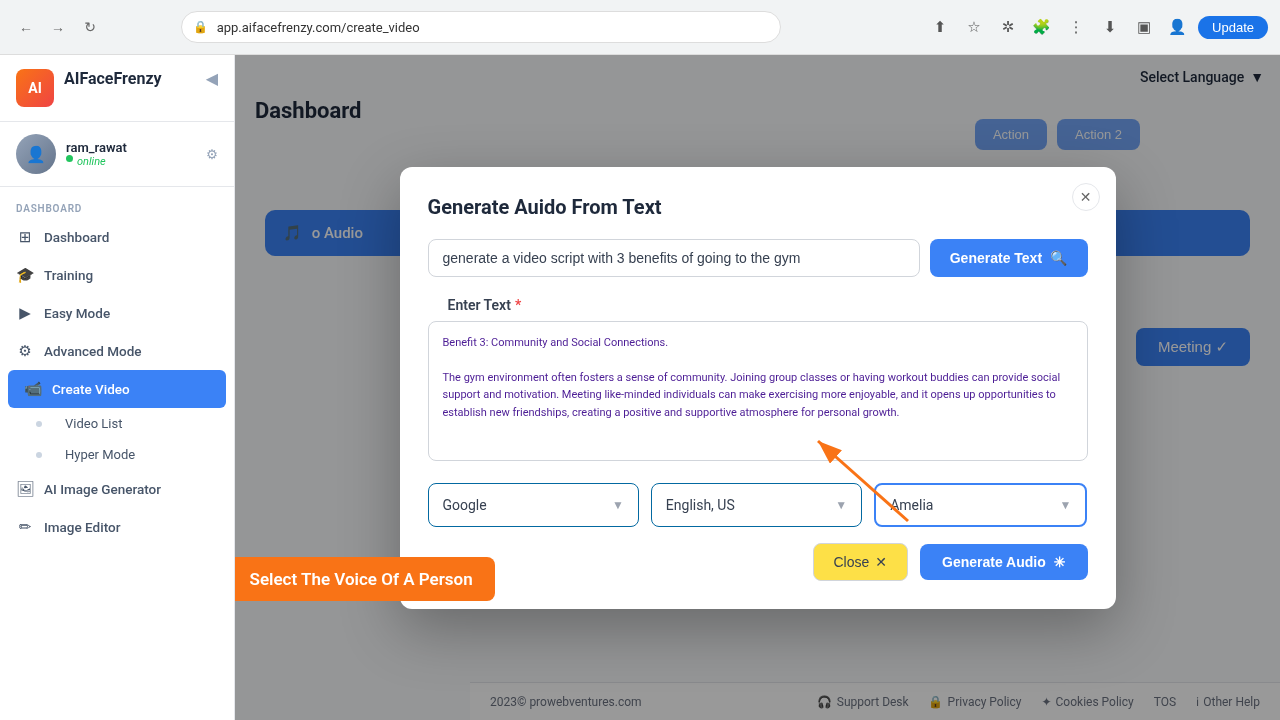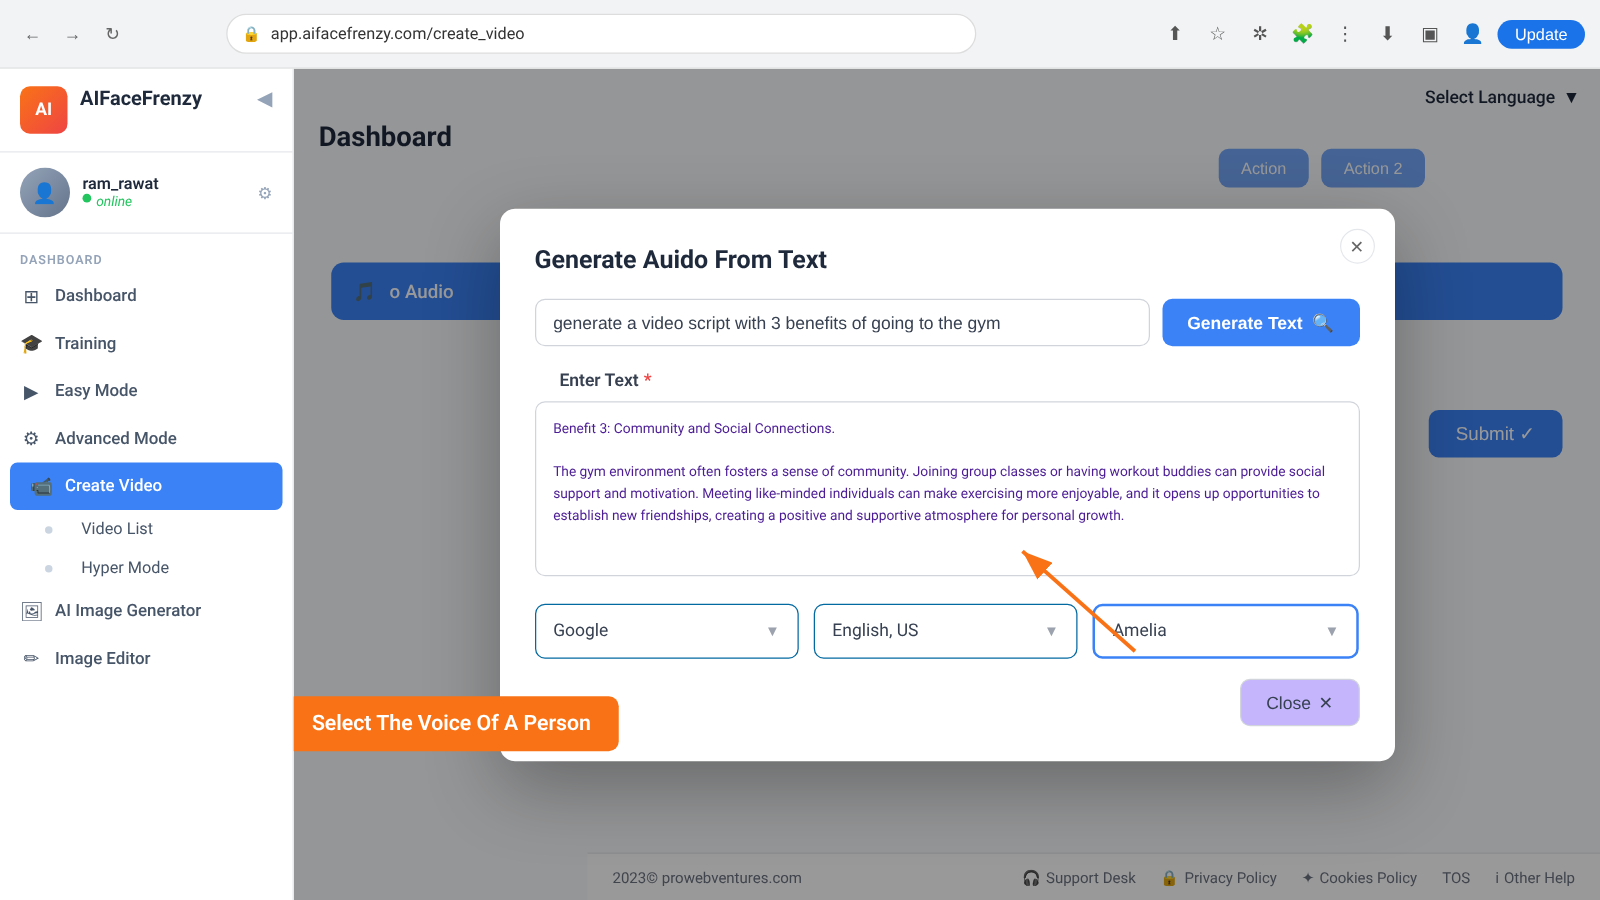--- a/index.html
+++ b/index.html
@@ -185,21 +185,21 @@
       background: white; position: relative;
     }
     .dropdown-arrow { color: #9ca3af; font-size: 12px; }
 
     
     .modal-footer {
       display: flex; justify-content: flex-end; gap: 12px; align-items: center;
       margin-top: 16px; position: relative;
     }
     .close-btn {
-      border: 1px solid #d1d5db; background: #c4b5fd; color: #374151;
+      border: 1px solid #d1d5db; background: #fde047; color: #374151;
       border-radius: 8px; padding: 10px 20px; font-size: 14px; cursor: pointer;
       display: flex; align-items: center; gap: 6px;
     }
     .generate-audio-btn {
       background: #3b82f6; color: white; border: none; border-radius: 8px;
       padding: 10px 22px; font-size: 14px; font-weight: 600; cursor: pointer;
       display: flex; align-items: center; gap: 8px;
     }
 
     
@@ -353,21 +353,21 @@
           <span>🎵</span>
           <span>o Audio</span>
           <span style="margin-left:auto;font-size:12px;">⬛</span>
         </div>
         <div class="bg-card" style="flex:0.5;">
           <span>🎵</span>
         </div>
       </div>
 
       <div style="display:flex;justify-content:flex-end;margin-top:12px;margin-right:10px;">
-        <button class="btn-blue" style="padding:10px 22px;font-size:15px;">Submit ✓</button>
+        <button class="btn-blue" style="padding:10px 22px;font-size:15px;">Meeting ✓</button>
       </div>
     </div>
 
     <div class="modal-overlay">
       <div class="modal">
         <h2 class="modal-title">Generate Auido From Text</h2>
         <button class="modal-close">✕</button>
 
         
         <div class="prompt-row">
@@ -420,20 +420,24 @@
             </svg>
           </div>
 
           <div class="tooltip-badge" style="position:absolute;left:-200px;bottom:-20px;">
             <span>Select The Voice Of A Person</span>
           </div>
 
           <button class="close-btn">
             <span>Close</span>
             <span>✕</span>
+          </button>
+          <button class="generate-audio-btn">
+            <span>Generate Audio</span>
+            <span>✳</span>
           </button>
         </div>
       </div>
     </div>
 
     <div class="app-footer">
       <span>2023© prowebventures.com</span>
       <div class="footer-links">
         <span class="footer-link">
           <span>🎧</span>

